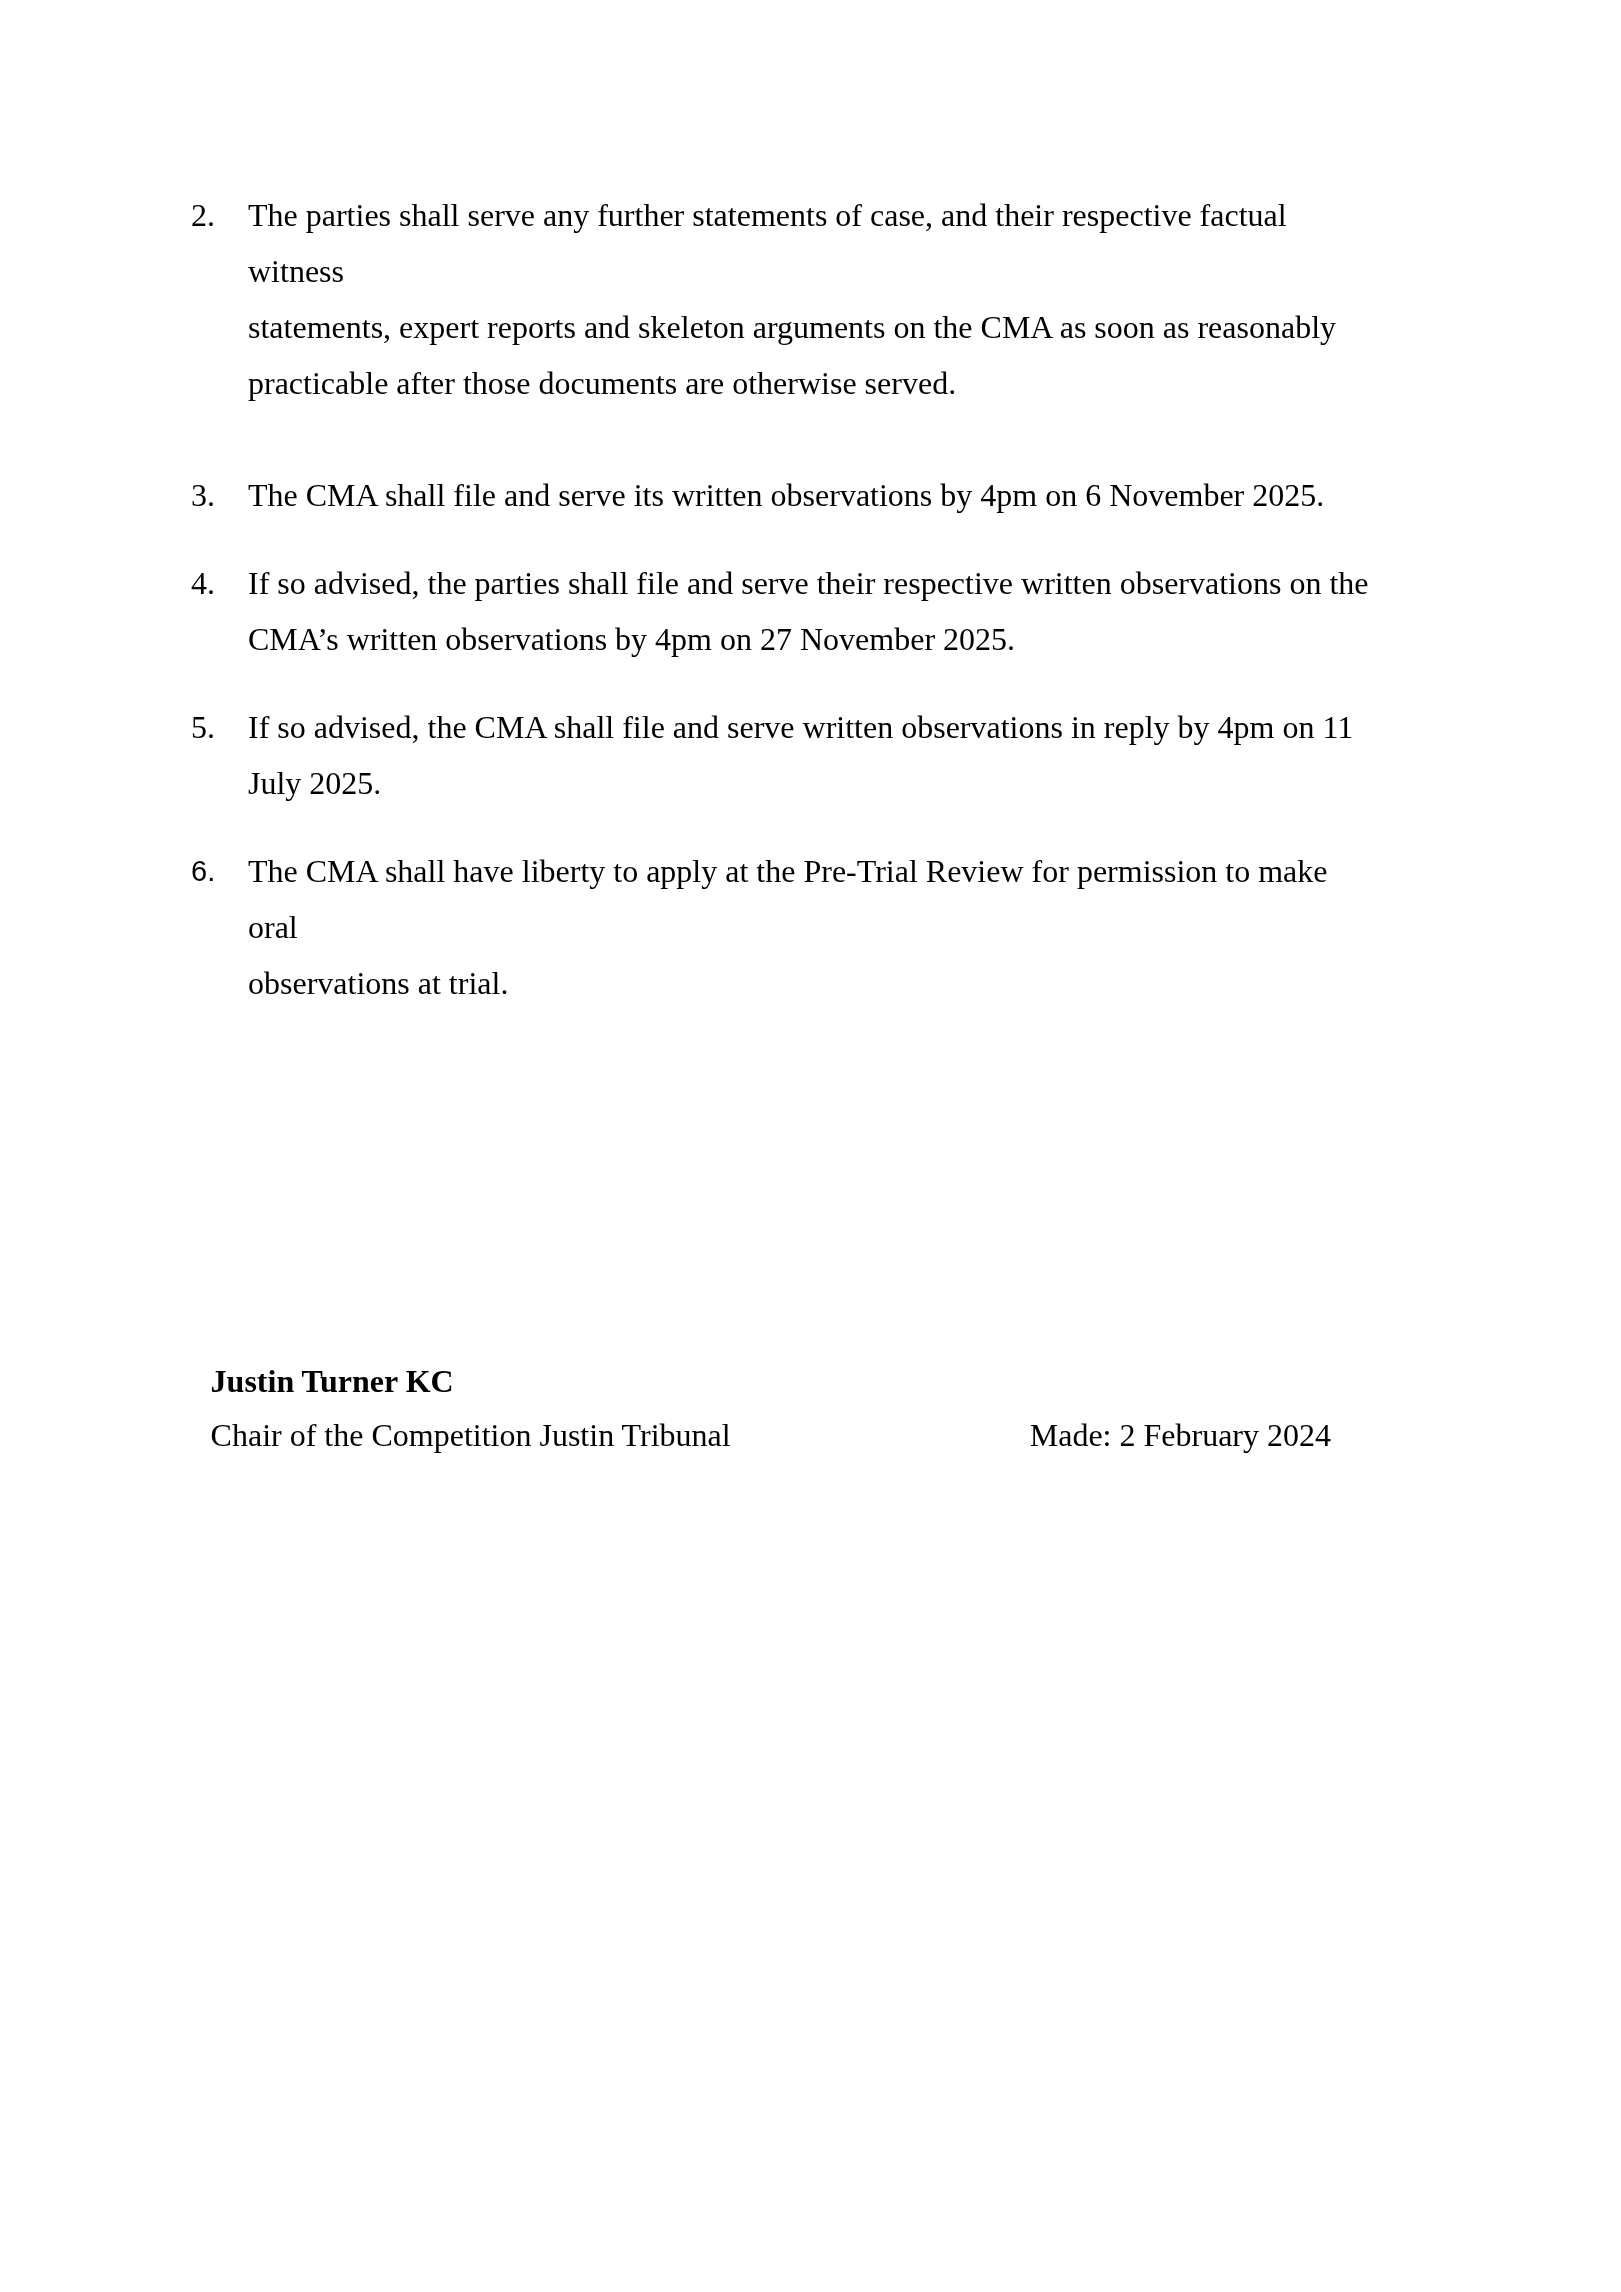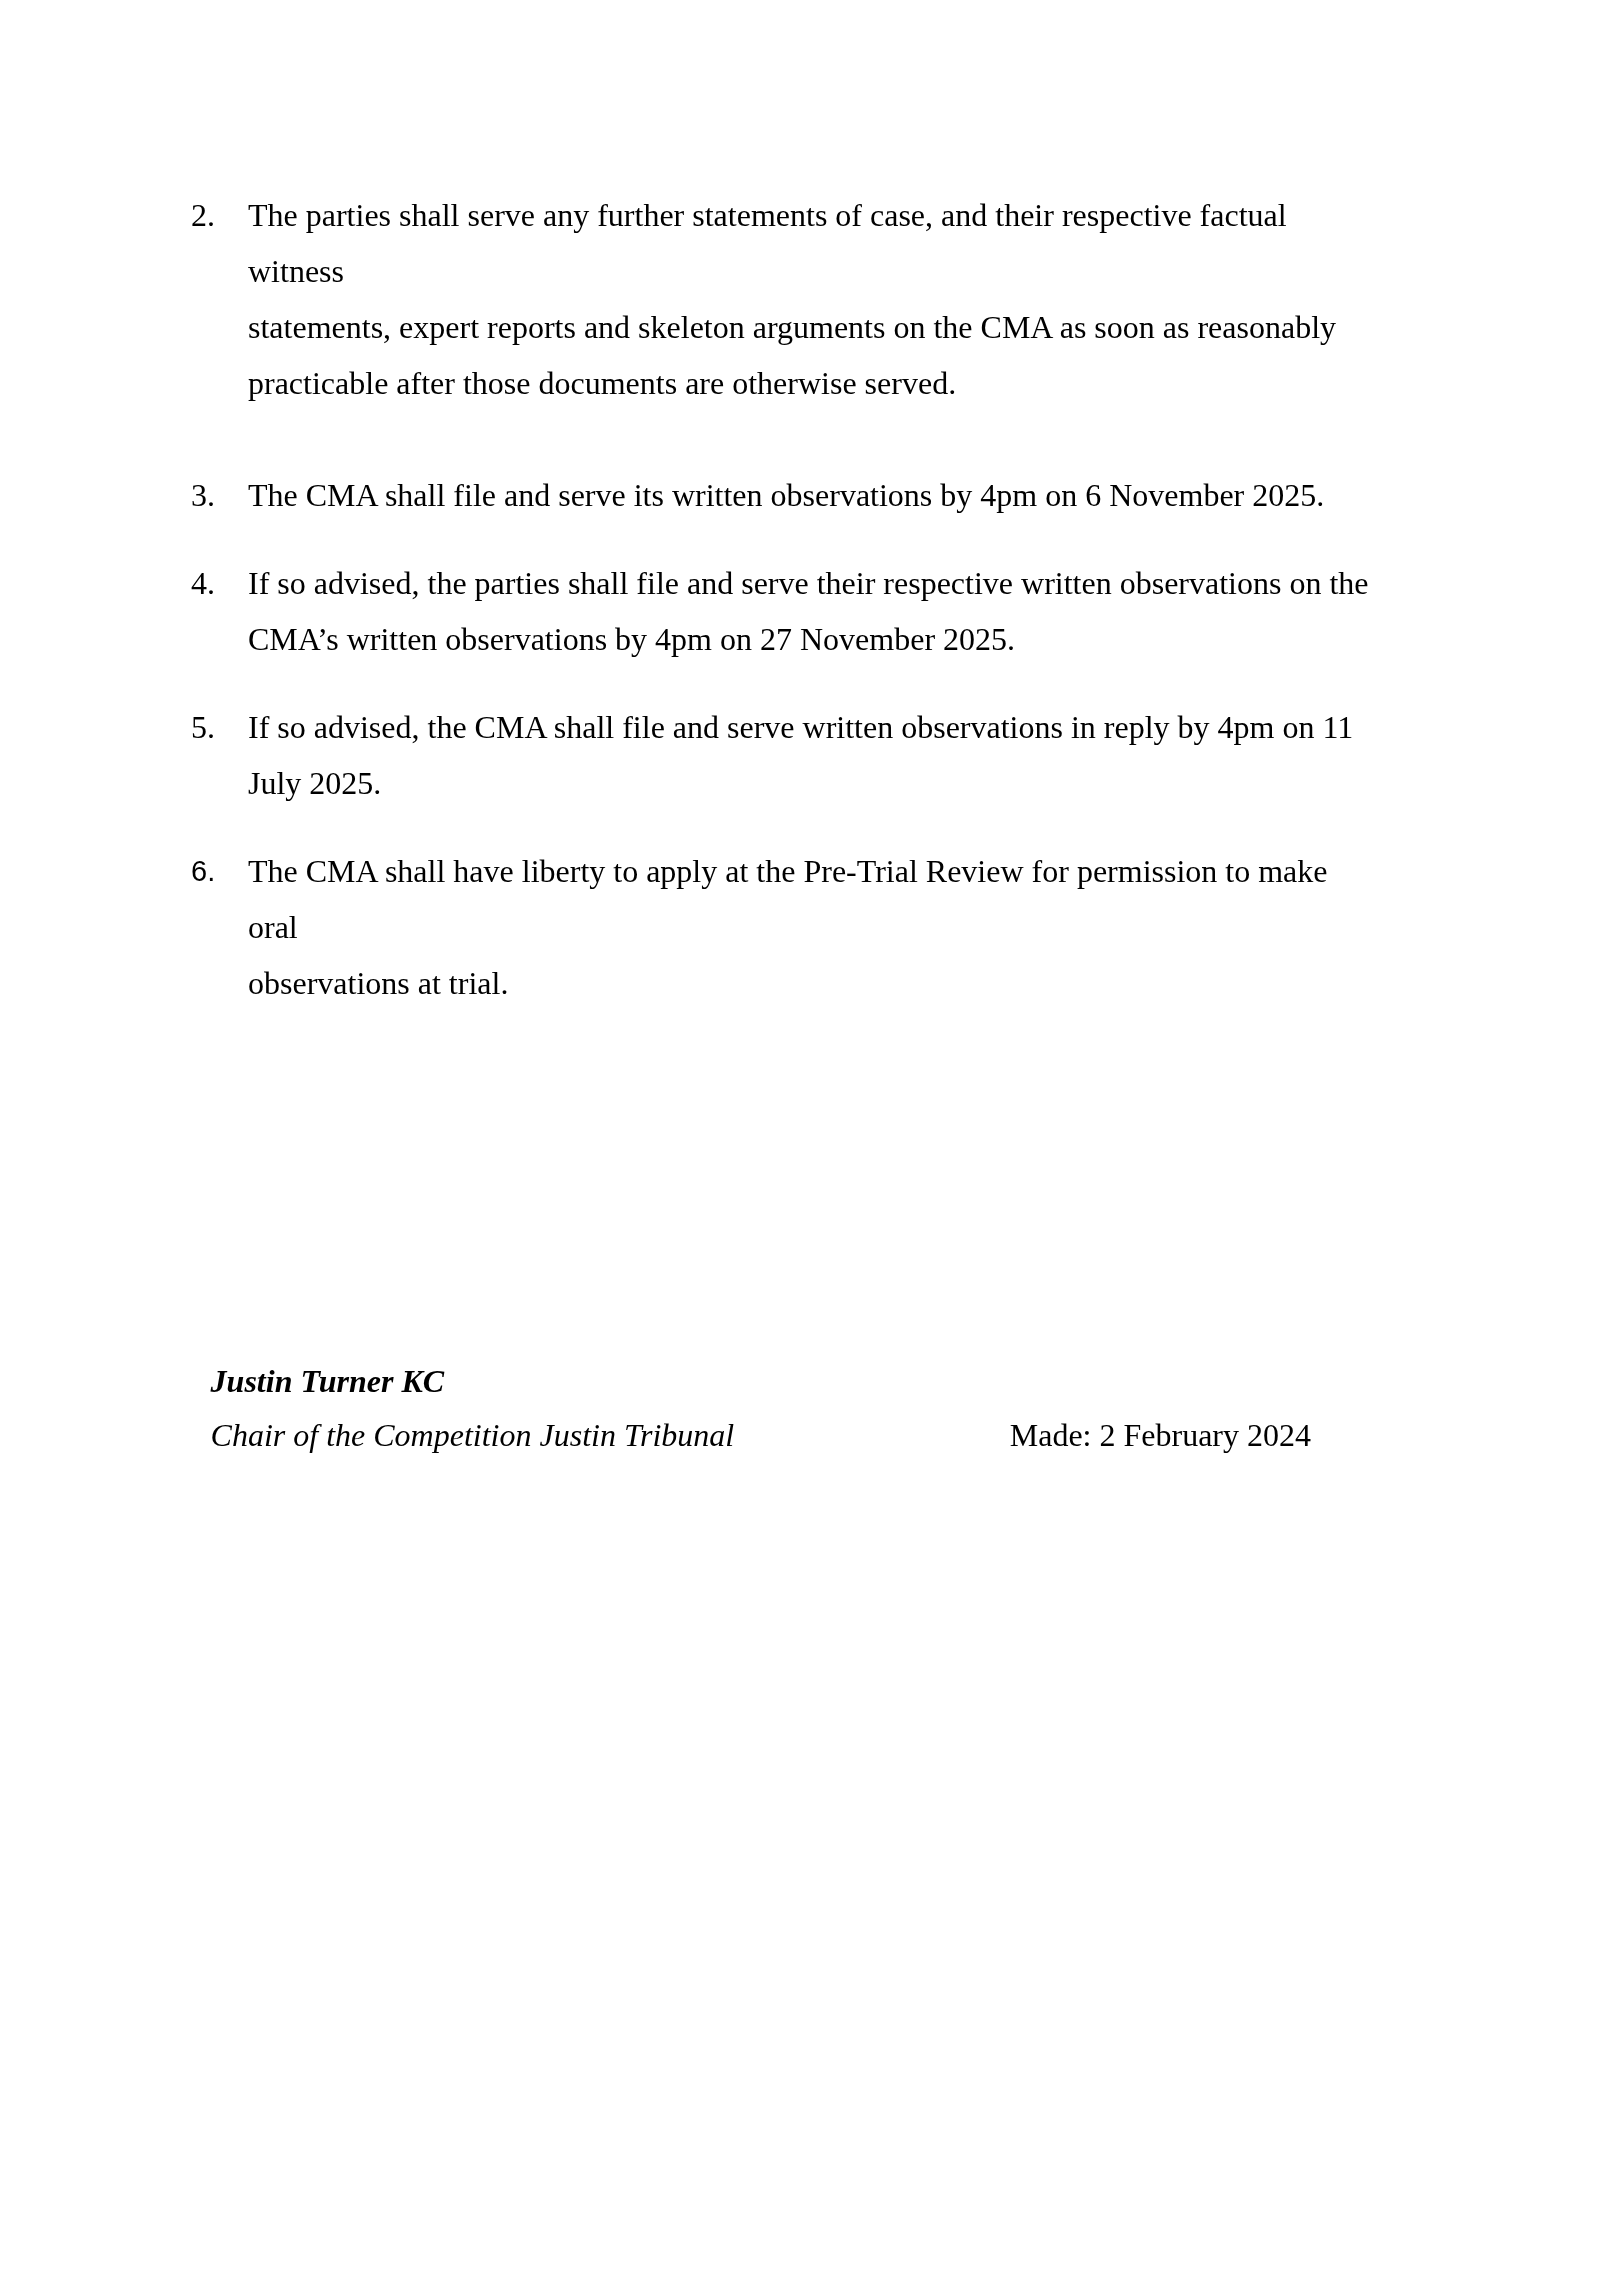--- a/index.html
+++ b/index.html
@@ -45,25 +45,24 @@
   }
   .signature-row {
     display: flex;
     justify-content: space-between;
     align-items: flex-start;
     margin-top: 343px;
     line-height: 54px;
   }
   .sig-left {
     margin-left: 19.6px;
-    font-style: italic;
   }
   .sig-right {
     text-align: right;
-    margin-right: 71px;
+    margin-right: 51px;
     white-space: pre-line;
   }
   .sig-name {
     font-weight: bold;
   }
 </style>
 </head>
 <body>
 
 <div class="page">

